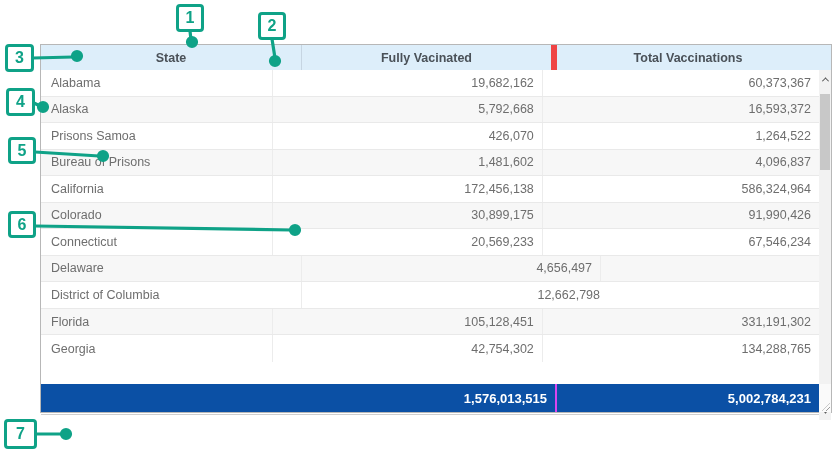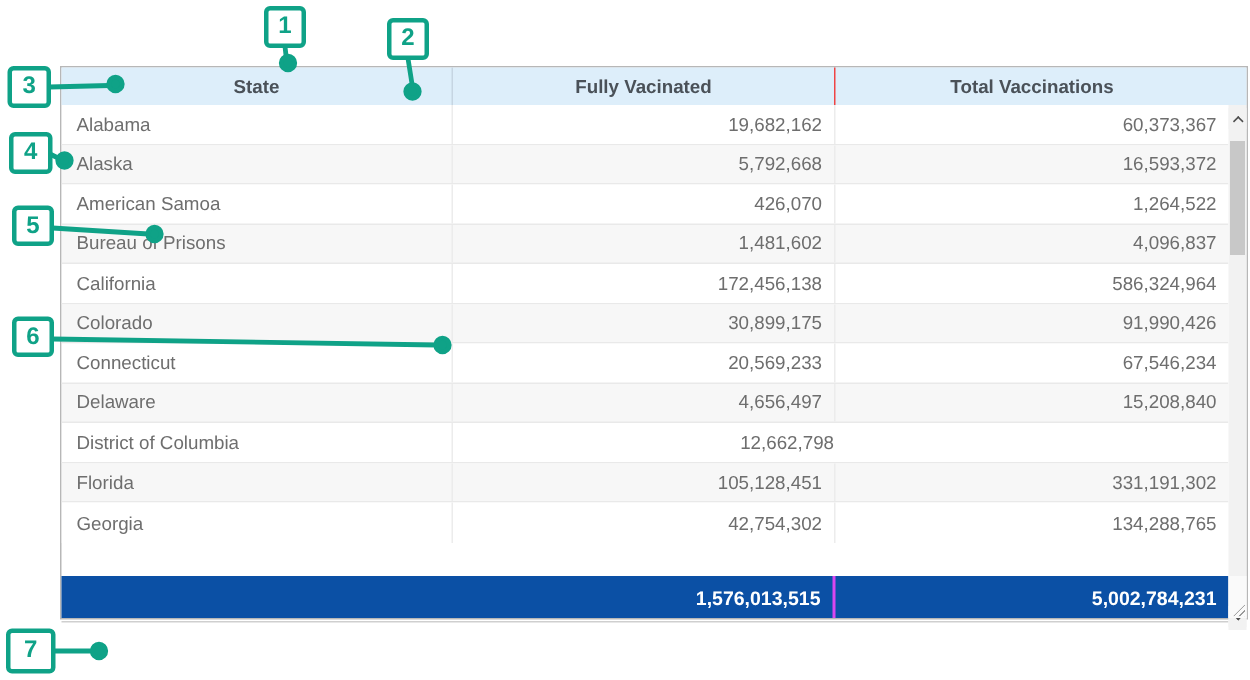--- a/index.html
+++ b/index.html
@@ -20,32 +20,33 @@
     position:absolute;left:40px;top:44px;width:792px;height:369px;
     border:1px solid #b7b7b7;background:#fff;
   }
   .thead{
     position:absolute;left:0;top:0;width:790px;height:25px;
     background:var(--header-bg);display:flex;align-items:center;
     color:#4a5158;font-size:12.5px;font-weight:700;
   }
   .th{height:100%;display:flex;align-items:center;justify-content:center;}
   .th.state{width:261px;border-right:1px solid #c6d5e2;}
-  .th.fully{width:255px;border-right:1px solid #ef4444;}
+  .th.fully{width:255px;border-right:6px solid #ef4444;}
   .th.total{width:262px;}
   .th.spacer{flex:1;}
 
   .tbody{
     position:absolute;left:0;top:25px;width:778px;height:345px;
     border-bottom:1px solid #cfcfcf;overflow:hidden;
   }
   .trow{
     display:flex;height:26.54px;background:#fff;
     color:#6e6e6e;font-size:12.5px;
     border-bottom:1px solid #e9e9e9;
+    gap:44px;
   }
   .trow:nth-child(even){background:var(--alt-row);}
   .trow:last-child{border-bottom:none;}
   .td{display:flex;align-items:center;height:100%;}
   .td.state{width:261px;padding-left:10px;border-right:1px solid #ececec;}
   .td.num{justify-content:flex-end;padding-right:8px;}
   .td.fully{width:255px;border-right:1px solid #ececec;}
   .td.total{width:262px;}
 
   .tfoot{
@@ -122,21 +123,21 @@
     <div class="td num total">60,373,367</div>
   </div>
 
   <div class="trow">
     <div class="td state">Alaska</div>
     <div class="td num fully">5,792,668</div>
     <div class="td num total">16,593,372</div>
   </div>
 
   <div class="trow">
-    <div class="td state">American Samoa</div>
+    <div class="td state">Prisons Samoa</div>
     <div class="td num fully">426,070</div>
     <div class="td num total">1,264,522</div>
   </div>
 
 
 
   <div class="trow">
     <div class="td state">Bureau of Prisons</div>
     <div class="td num fully">1,481,602</div>
     <div class="td num total">4,096,837</div>
@@ -156,21 +157,20 @@
 
   <div class="trow">
     <div class="td state">Connecticut</div>
     <div class="td num fully">20,569,233</div>
     <div class="td num total">67,546,234</div>
   </div>
 
   <div class="trow">
     <div class="td state">Delaware</div>
     <div class="td num fully">4,656,497</div>
-    <div class="td num total">15,208,840</div>
   </div>
 
   <div class="trow">
     <div class="td state">District of Columbia</div>
     <div class="td num total">12,662,798</div>
   </div>
 
   <div class="trow">
     <div class="td state">Florida</div>
     <div class="td num fully">105,128,451</div>

